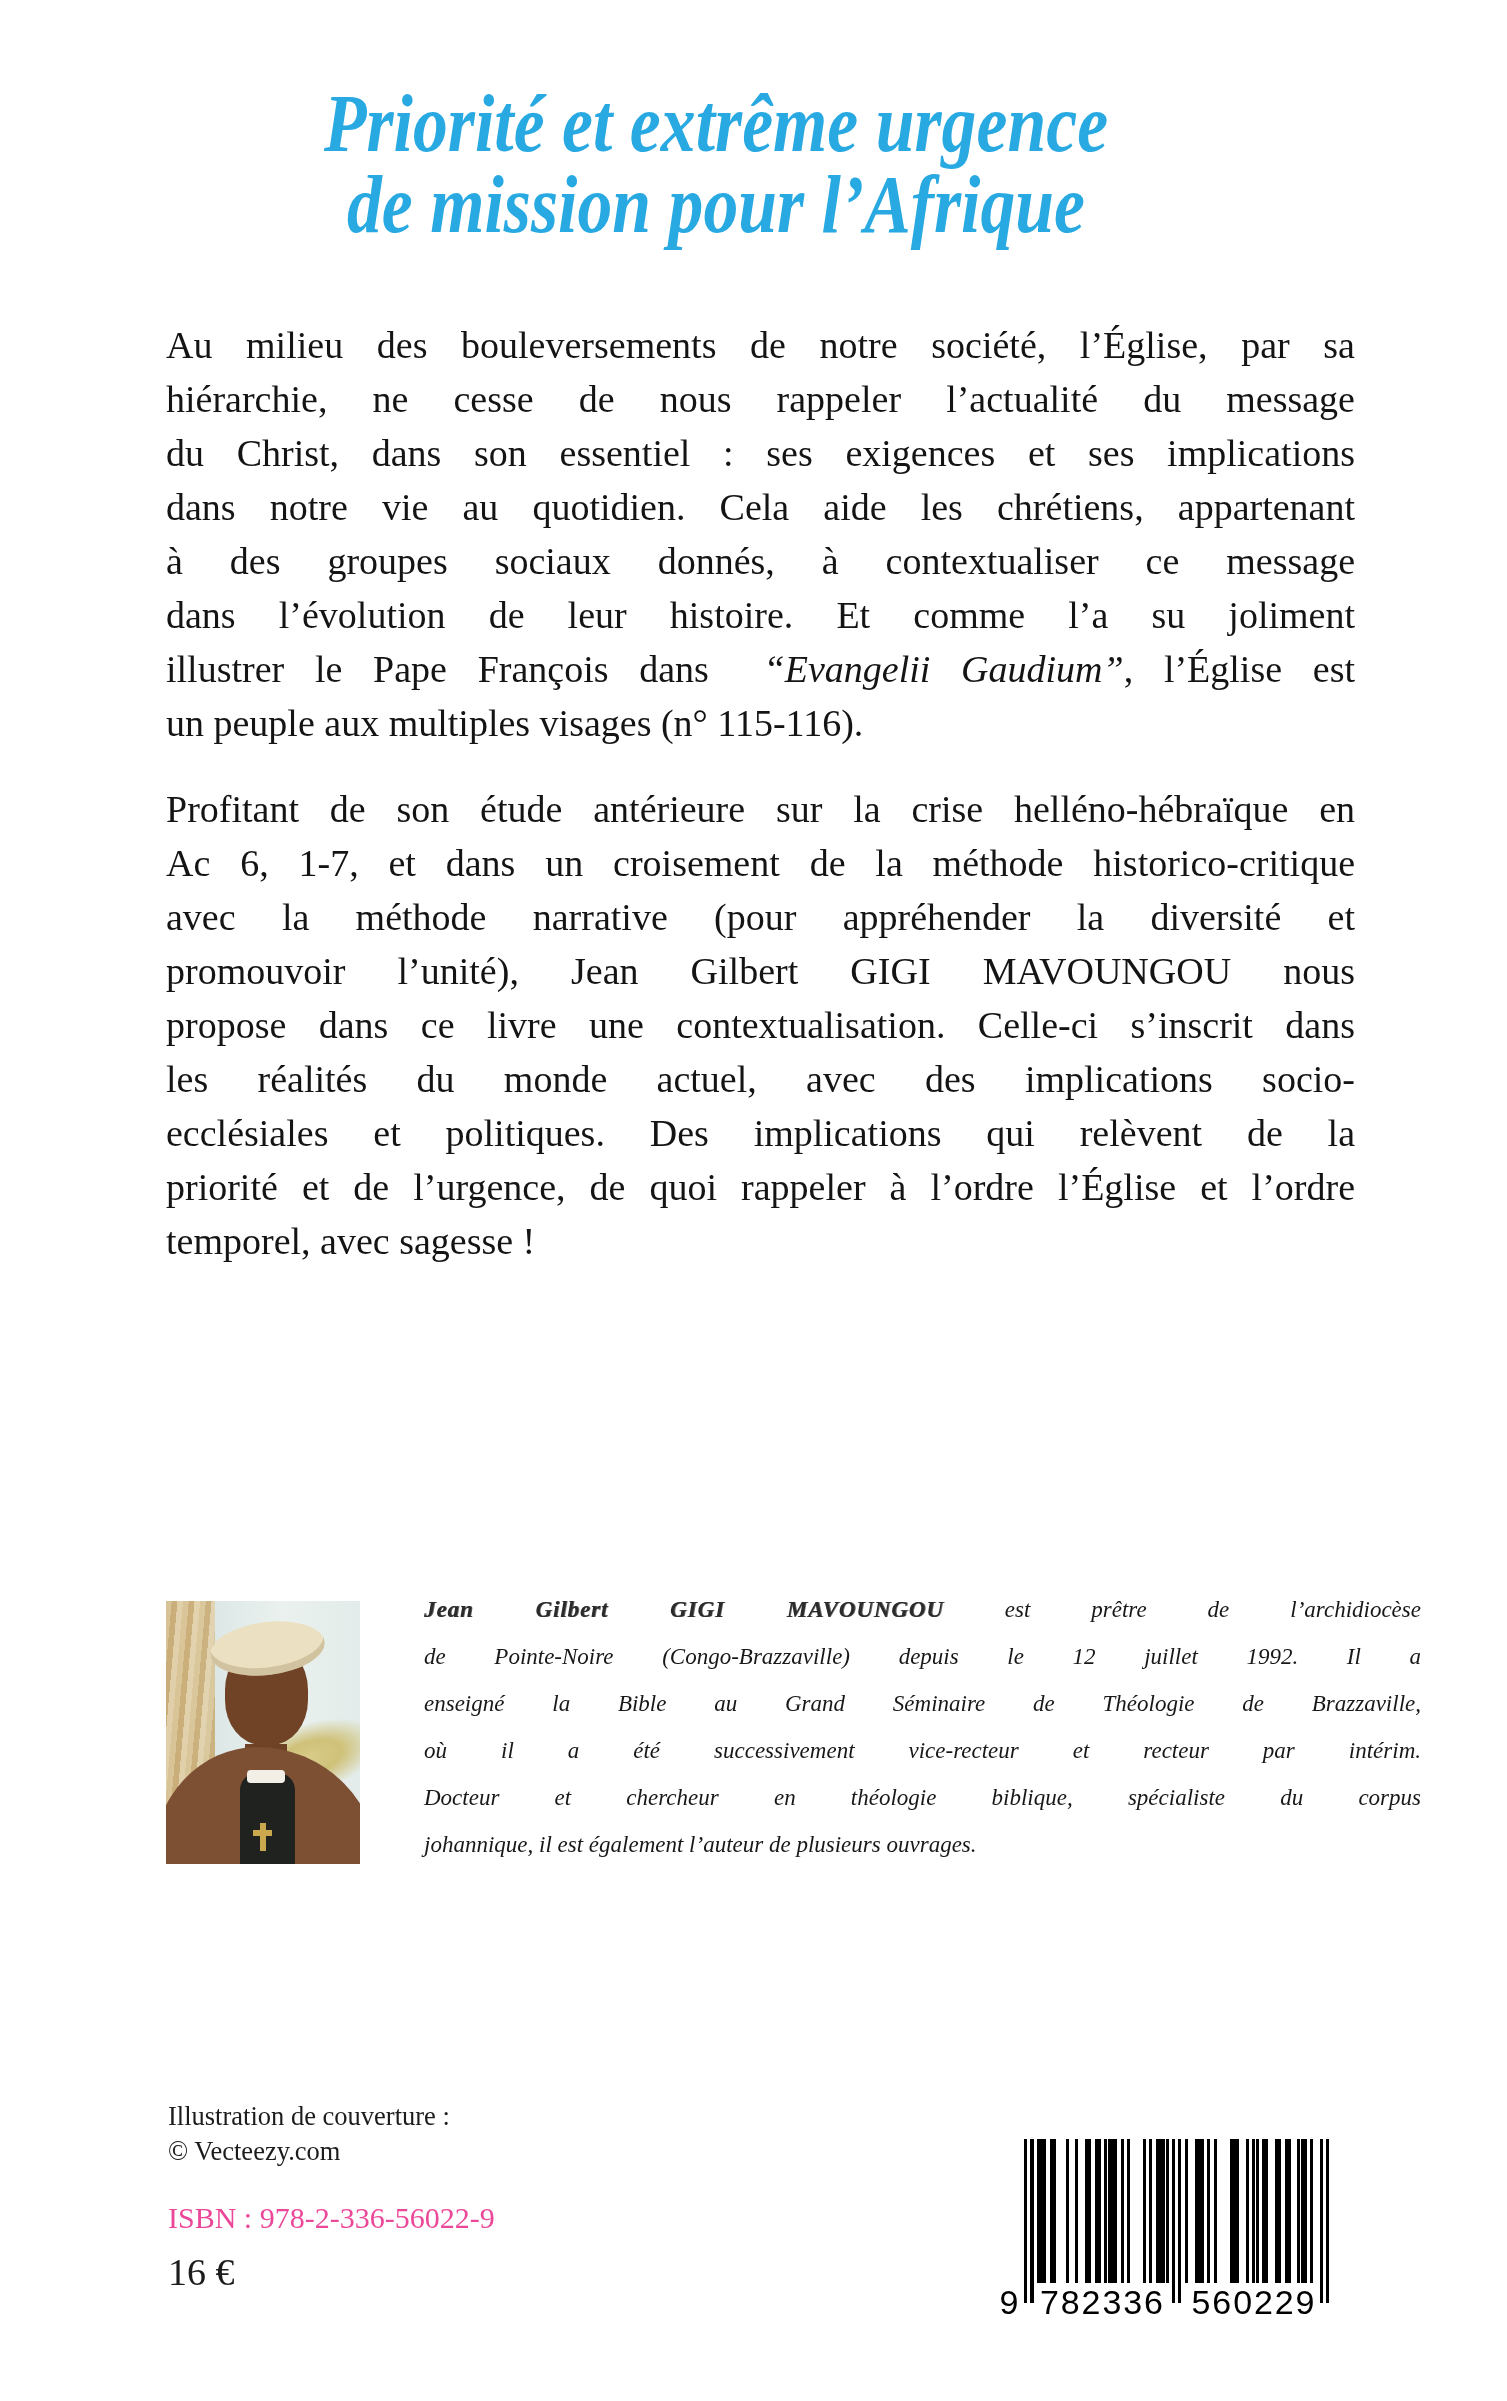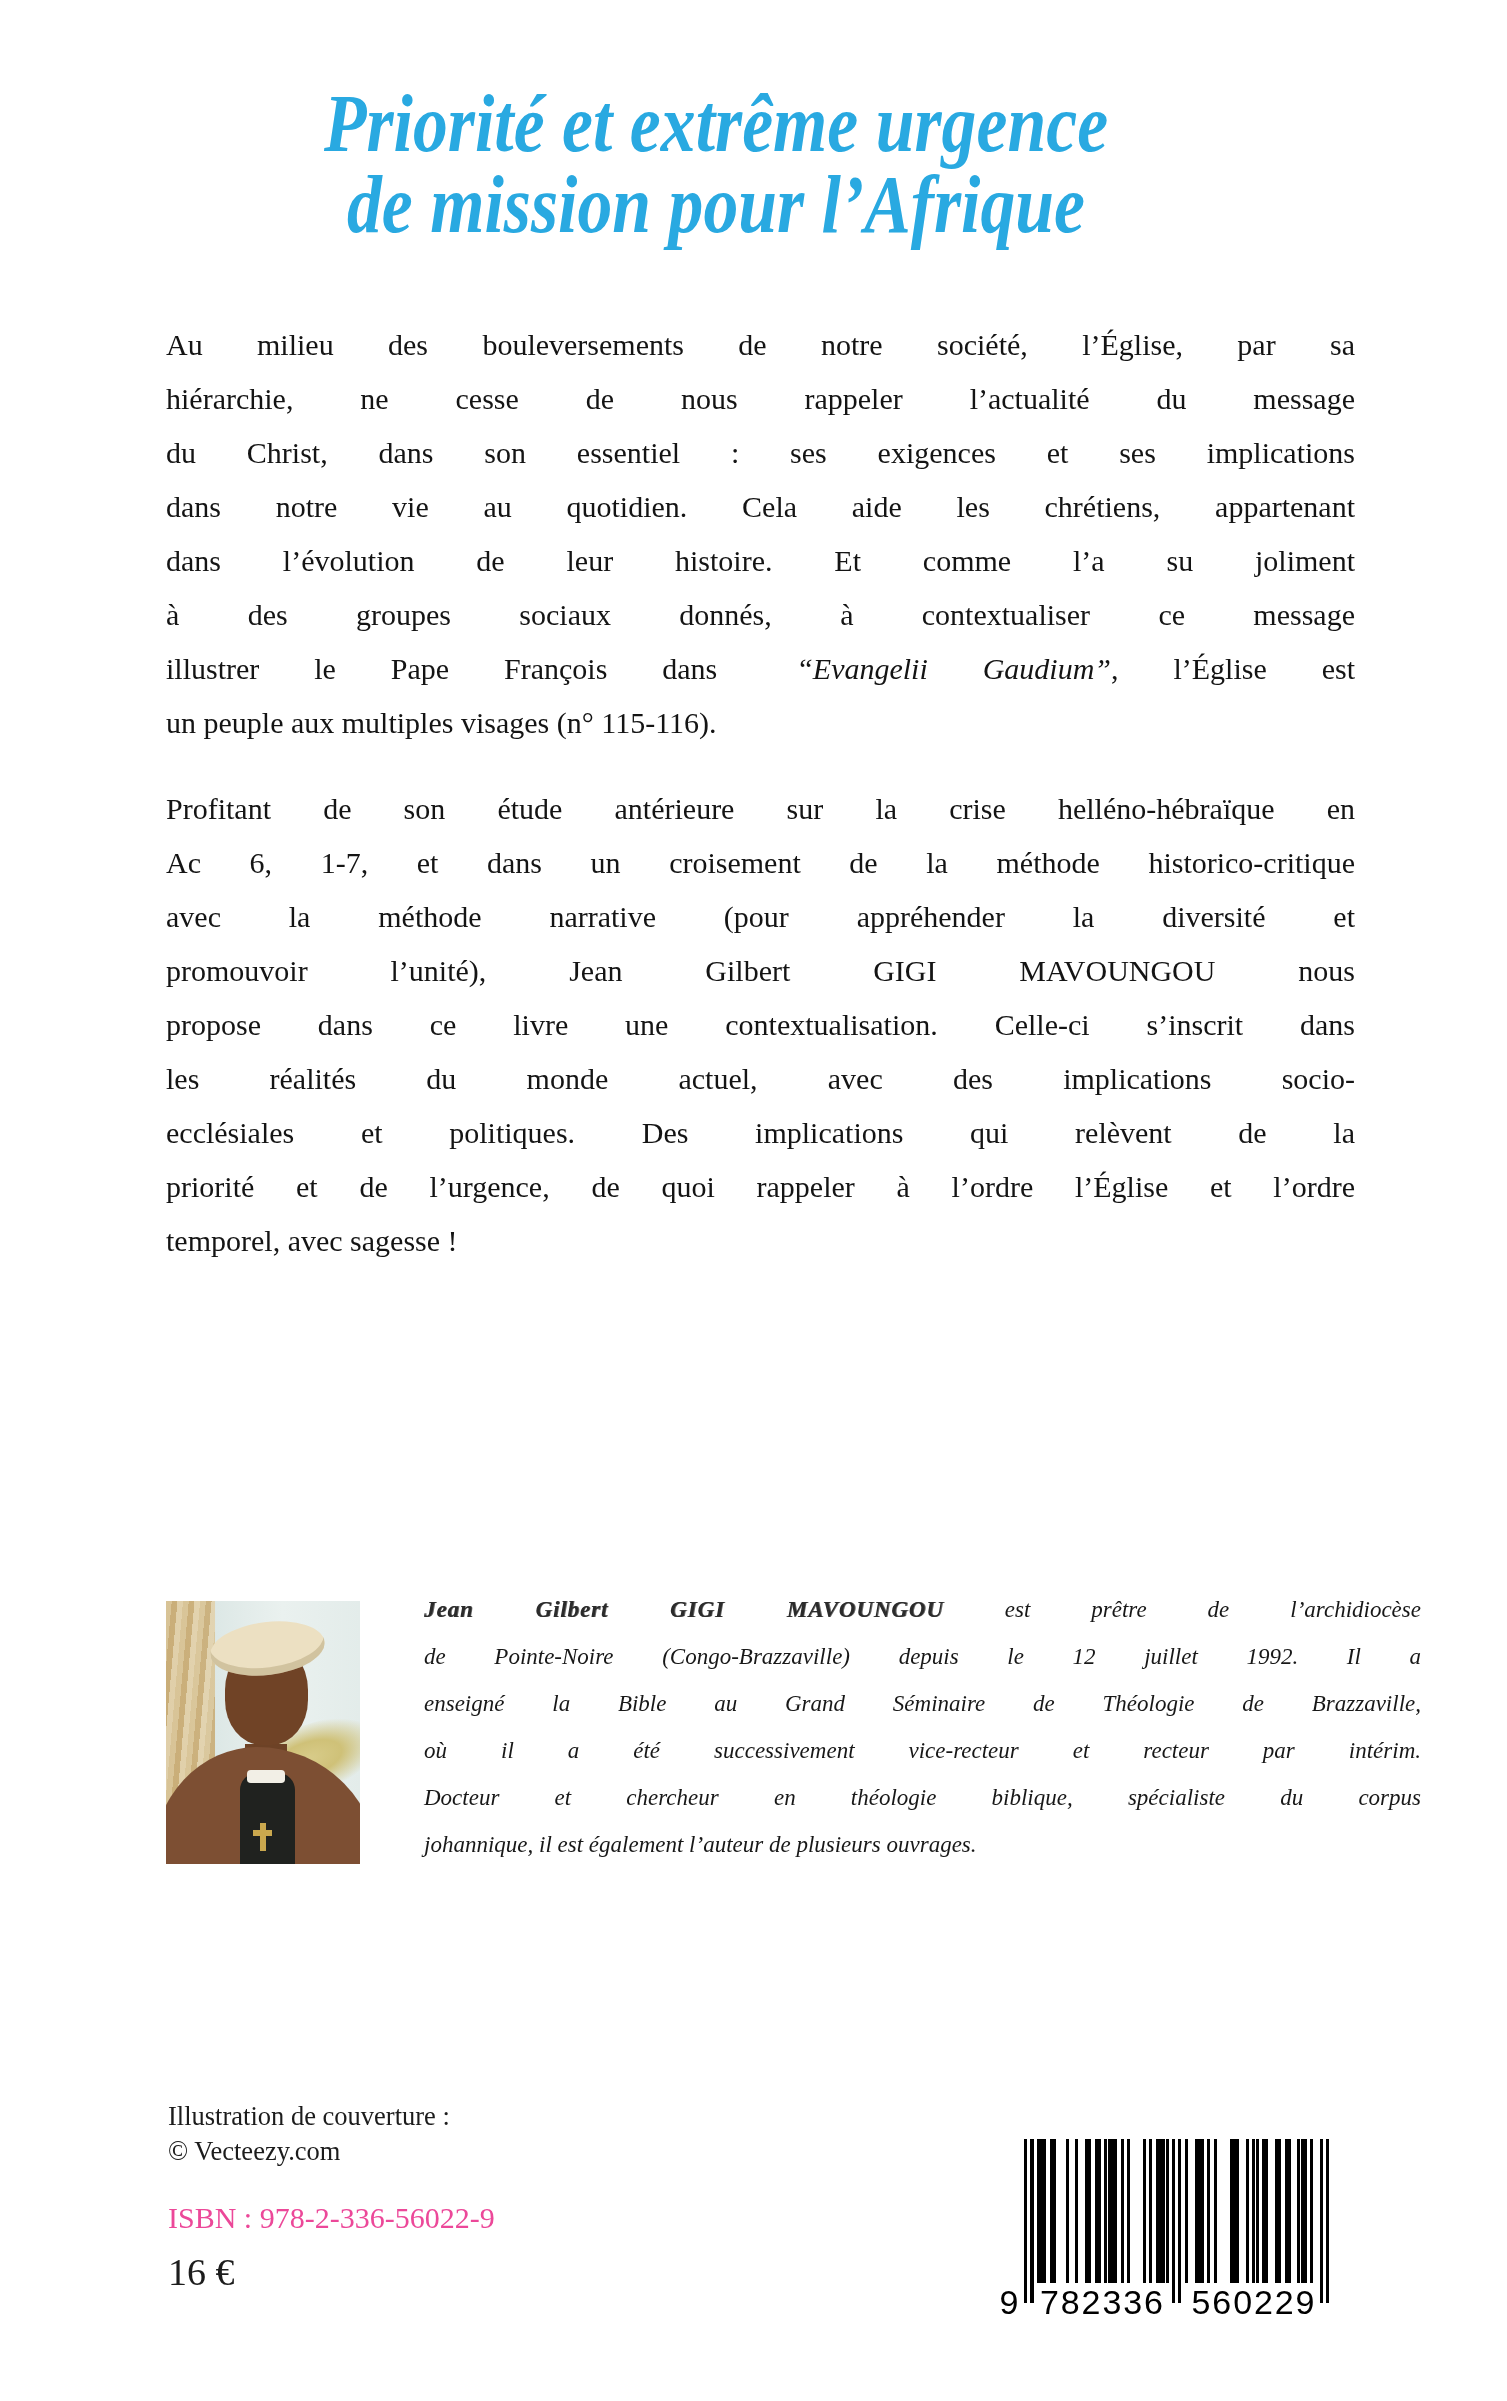--- a/index.html
+++ b/index.html
@@ -16,21 +16,21 @@
     position:absolute;left:0;top:83px;width:100%;
     text-align:center;
     font-weight:bold;font-style:italic;
     font-size:83px;line-height:81px;
     color:#29a9e1;
   }
   .title .tline{transform:scaleX(0.84);transform-origin:50% 50%;}
   
   .para{
     position:absolute;left:166px;width:1189px;
-    font-size:30px;line-height:54px;
+    font-size:38px;line-height:54px;
     color:#141414;
   }
   .para-1{top:318px;}
   .para-2{top:782px;}
   .jline{text-align:justify;text-align-last:justify;white-space:nowrap;}
   .jline.last{text-align:center;text-align-last:left;}
   .em{font-style:italic;margin-left:24px;}
   
   .author-photo{
     position:absolute;left:166px;top:1601px;width:194px;height:263px;
@@ -97,22 +97,22 @@
   <div class="title">
     <div class="tline">Priorité et extrême urgence</div>
     <div class="tline">de mission pour l’Afrique</div>
   </div>
 
   <div class="para para-1">
     <div class="jline">Au milieu des bouleversements de notre société, l’Église, par sa</div>
     <div class="jline">hiérarchie, ne cesse de nous rappeler l’actualité du message</div>
     <div class="jline">du Christ, dans son essentiel : ses exigences et ses implications</div>
     <div class="jline">dans notre vie au quotidien. Cela aide les chrétiens, appartenant</div>
+    <div class="jline">à des groupes sociaux donnés, à contextualiser ce message</div>
     <div class="jline">dans l’évolution de leur histoire. Et comme l’a su joliment</div>
-    <div class="jline">à des groupes sociaux donnés, à contextualiser ce message</div>
     <div class="jline"><span>illustrer le Pape François dans </span><span class="em">“Evangelii Gaudium”</span><span>, l’Église est</span></div>
     <div class="jline last">un peuple aux multiples visages (n° 115-116).</div>
   </div>
 
   <div class="para para-2">
     <div class="jline">Profitant de son étude antérieure sur la crise helléno-hébraïque en</div>
     <div class="jline">Ac 6, 1-7, et dans un croisement de la méthode historico-critique</div>
     <div class="jline">avec la méthode narrative (pour appréhender la diversité et</div>
     <div class="jline">promouvoir l’unité), Jean Gilbert GIGI MAVOUNGOU nous</div>
     <div class="jline">propose dans ce livre une contextualisation. Celle-ci s’inscrit dans</div>

